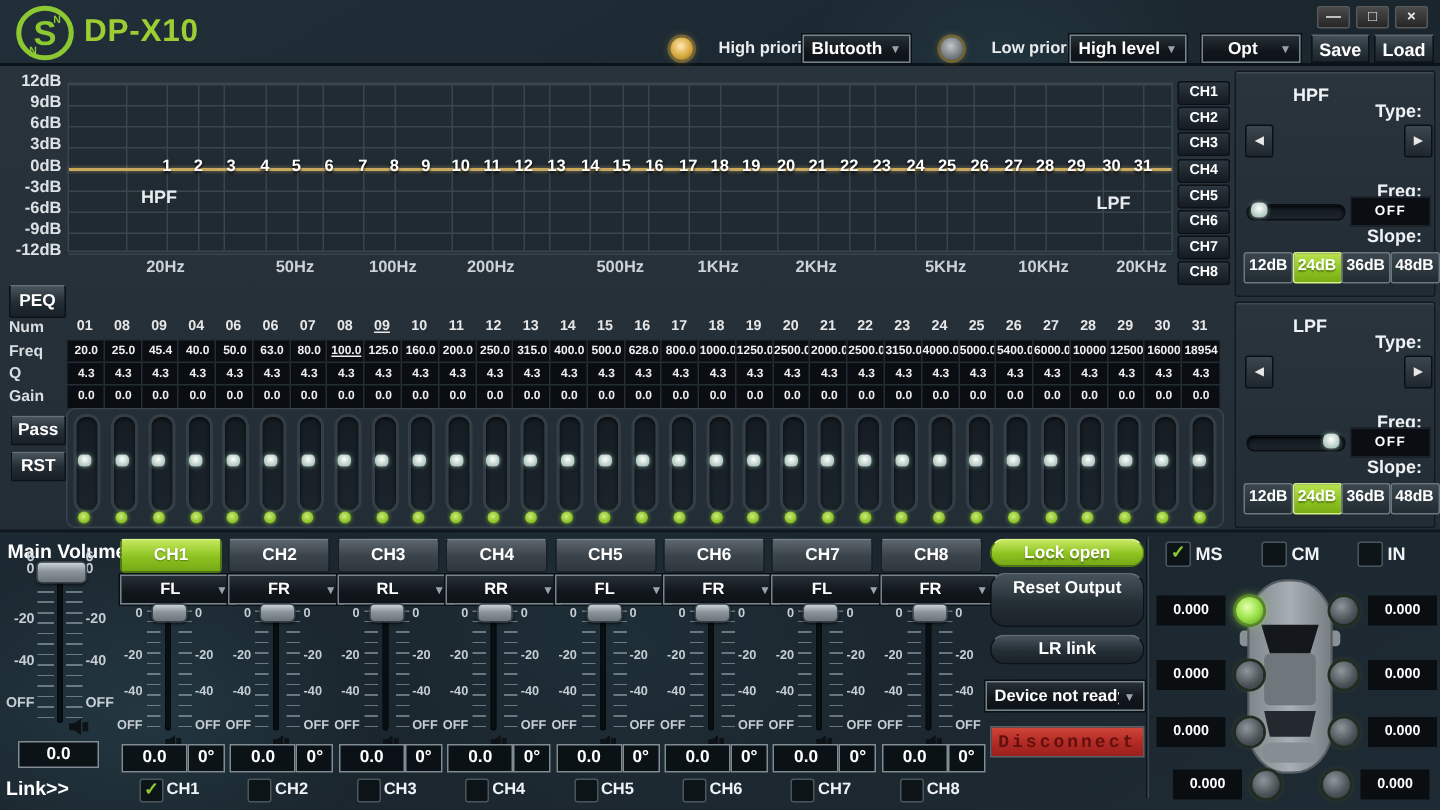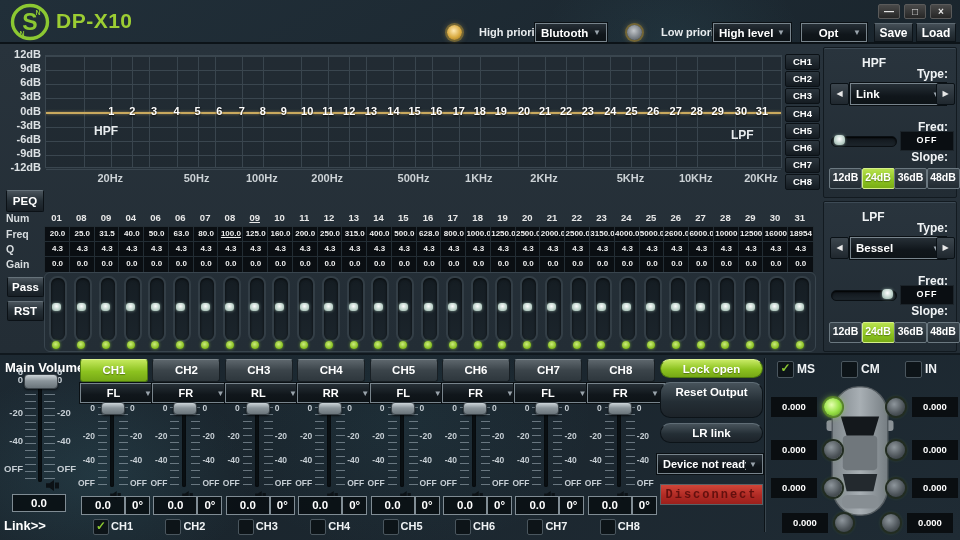--- a/index.html
+++ b/index.html
@@ -229,21 +229,21 @@
 <div class="abs" id="peq-table">
     <div class="numlbl" style="position: absolute; left: 44px; top: 212px; width: 25px; height: 12px;">01</div>
     <div class="cell" style="position: absolute; left: 44px; top: 226px; width: 25px; height: 15px;">20.0</div>
     <div class="cell" style="position: absolute; left: 44px; top: 241px; width: 25px; height: 15px;">4.3</div>
     <div class="cell" style="position: absolute; left: 44px; top: 256px; width: 25px; height: 15px;">0.0</div>
     <div class="numlbl" style="position: absolute; left: 68.774px; top: 212px; width: 25px; height: 12px;">08</div>
     <div class="cell" style="position: absolute; left: 68.774px; top: 226px; width: 25px; height: 15px;">25.0</div>
     <div class="cell" style="position: absolute; left: 68.774px; top: 241px; width: 25px; height: 15px;">4.3</div>
     <div class="cell" style="position: absolute; left: 68.774px; top: 256px; width: 25px; height: 15px;">0.0</div>
     <div class="numlbl" style="position: absolute; left: 93.548px; top: 212px; width: 25px; height: 12px;">09</div>
-    <div class="cell" style="position: absolute; left: 93.548px; top: 226px; width: 25px; height: 15px;">31.5</div>
+    <div class="cell" style="position: absolute; left: 93.548px; top: 226px; width: 25px; height: 15px;">45.4</div>
     <div class="cell" style="position: absolute; left: 93.548px; top: 241px; width: 25px; height: 15px;">4.3</div>
     <div class="cell" style="position: absolute; left: 93.548px; top: 256px; width: 25px; height: 15px;">0.0</div>
     <div class="numlbl" style="position: absolute; left: 118.322px; top: 212px; width: 25px; height: 12px;">04</div>
     <div class="cell" style="position: absolute; left: 118.322px; top: 226px; width: 25px; height: 15px;">40.0</div>
     <div class="cell" style="position: absolute; left: 118.322px; top: 241px; width: 25px; height: 15px;">4.3</div>
     <div class="cell" style="position: absolute; left: 118.322px; top: 256px; width: 25px; height: 15px;">0.0</div>
     <div class="numlbl" style="position: absolute; left: 143.096px; top: 212px; width: 25px; height: 12px;">06</div>
     <div class="cell" style="position: absolute; left: 143.096px; top: 226px; width: 25px; height: 15px;">50.0</div>
     <div class="cell" style="position: absolute; left: 143.096px; top: 241px; width: 25px; height: 15px;">4.3</div>
     <div class="cell" style="position: absolute; left: 143.096px; top: 256px; width: 25px; height: 15px;">0.0</div>
@@ -321,21 +321,21 @@
     <div class="cell" style="position: absolute; left: 589.028px; top: 256px; width: 25px; height: 15px;">0.0</div>
     <div class="numlbl" style="position: absolute; left: 613.802px; top: 212px; width: 25px; height: 12px;">24</div>
     <div class="cell" style="position: absolute; left: 613.802px; top: 226px; width: 25px; height: 15px;">4000.0</div>
     <div class="cell" style="position: absolute; left: 613.802px; top: 241px; width: 25px; height: 15px;">4.3</div>
     <div class="cell" style="position: absolute; left: 613.802px; top: 256px; width: 25px; height: 15px;">0.0</div>
     <div class="numlbl" style="position: absolute; left: 638.576px; top: 212px; width: 25px; height: 12px;">25</div>
     <div class="cell" style="position: absolute; left: 638.576px; top: 226px; width: 25px; height: 15px;">5000.0</div>
     <div class="cell" style="position: absolute; left: 638.576px; top: 241px; width: 25px; height: 15px;">4.3</div>
     <div class="cell" style="position: absolute; left: 638.576px; top: 256px; width: 25px; height: 15px;">0.0</div>
     <div class="numlbl" style="position: absolute; left: 663.35px; top: 212px; width: 25px; height: 12px;">26</div>
-    <div class="cell" style="position: absolute; left: 663.35px; top: 226px; width: 25px; height: 15px;">2600.0</div>
+    <div class="cell" style="position: absolute; left: 663.35px; top: 226px; width: 25px; height: 15px;">5400.0</div>
     <div class="cell" style="position: absolute; left: 663.35px; top: 241px; width: 25px; height: 15px;">4.3</div>
     <div class="cell" style="position: absolute; left: 663.35px; top: 256px; width: 25px; height: 15px;">0.0</div>
     <div class="numlbl" style="position: absolute; left: 688.124px; top: 212px; width: 25px; height: 12px;">27</div>
     <div class="cell" style="position: absolute; left: 688.124px; top: 226px; width: 25px; height: 15px;">6000.0</div>
     <div class="cell" style="position: absolute; left: 688.124px; top: 241px; width: 25px; height: 15px;">4.3</div>
     <div class="cell" style="position: absolute; left: 688.124px; top: 256px; width: 25px; height: 15px;">0.0</div>
     <div class="numlbl" style="position: absolute; left: 712.898px; top: 212px; width: 25px; height: 12px;">28</div>
     <div class="cell" style="position: absolute; left: 712.898px; top: 226px; width: 25px; height: 15px;">10000</div>
     <div class="cell" style="position: absolute; left: 712.898px; top: 241px; width: 25px; height: 15px;">4.3</div>
     <div class="cell" style="position: absolute; left: 712.898px; top: 256px; width: 25px; height: 15px;">0.0</div>
@@ -449,43 +449,35 @@
     <div class="gdot" style="position: absolute; left: 770.846px; top: 341px; width: 8px; height: 8px;"></div>
     <div class="strack" style="position: absolute; left: 792.62px; top: 276px; width: 14px; height: 62px;"></div>
     <div class="sknob" style="position: absolute; left: 795.12px; top: 303px; width: 9px; height: 8px;"></div>
     <div class="gdot" style="position: absolute; left: 795.62px; top: 341px; width: 8px; height: 8px;"></div>
   </div>
 
 <div class="abs fbox" style="left:823px;top:47px" id="hpf-box">
     <div class="flabel" style="position: absolute; left: 38px; top: 8px;">HPF</div>
     <div class="flabel" style="right: 8px; top: 19px; position: absolute;">Type:</div>
     <div class="arrowbtn" style="position: absolute; left: 6px; top: 35px; width: 17px; height: 20px;">◀</div>
-    <div class="selbox" style="position: absolute; left: 26px; top: 35px; width: 84px; height: 20px; display: flex;">
-      <div class="val" style="font-size: 11.5px;">Link</div>
-      <div class="dropglyph">▼</div>
-    </div>
     <div class="arrowbtn" style="position: absolute; left: 112px; top: 35px; width: 17px; height: 20px;">▶</div>
     <div class="flabel" style="right: 8px; top: 72px; position: absolute;">Freq:</div>
     <div class="ftrack" style="position: absolute; left: 7px; top: 88px; width: 64px; height: 9px;"></div>
     <div class="fknob" style="position: absolute; left: 10px; top: 87px; width: 11px; height: 10px;"></div>
     <div class="offbox" style="position: absolute; left: 76px; top: 83px; width: 52px; height: 18px;">OFF</div>
     <div class="flabel" style="right: 8px; top: 102px; position: absolute;">Slope:</div>
     <div class="slope" style="position: absolute; left: 5px; top: 120px; width: 31px; height: 19px;">12dB</div>
     <div class="slope sel" style="position: absolute; left: 37.5px; top: 120px; width: 31px; height: 19px;">24dB</div>
     <div class="slope" style="position: absolute; left: 70px; top: 120px; width: 31px; height: 19px;">36dB</div>
     <div class="slope" style="position: absolute; left: 102.5px; top: 120px; width: 31px; height: 19px;">48dB</div>
   </div>
 <div class="abs fbox" style="left:823px;top:201px" id="lpf-box">
     <div class="flabel" style="position: absolute; left: 38px; top: 8px;">LPF</div>
     <div class="flabel" style="right: 8px; top: 19px; position: absolute;">Type:</div>
     <div class="arrowbtn" style="position: absolute; left: 6px; top: 35px; width: 17px; height: 20px;">◀</div>
-    <div class="selbox" style="position: absolute; left: 26px; top: 35px; width: 84px; height: 20px; display: flex;">
-      <div class="val" style="font-size: 11.5px;">Bessel</div>
-      <div class="dropglyph">▼</div>
-    </div>
     <div class="arrowbtn" style="position: absolute; left: 112px; top: 35px; width: 17px; height: 20px;">▶</div>
     <div class="flabel" style="right: 8px; top: 72px; position: absolute;">Freq:</div>
     <div class="ftrack" style="position: absolute; left: 7px; top: 88px; width: 64px; height: 9px;"></div>
     <div class="fknob" style="position: absolute; left: 58px; top: 87px; width: 11px; height: 10px;"></div>
     <div class="offbox" style="position: absolute; left: 76px; top: 83px; width: 52px; height: 18px;">OFF</div>
     <div class="flabel" style="right: 8px; top: 102px; position: absolute;">Slope:</div>
     <div class="slope" style="position: absolute; left: 5px; top: 120px; width: 31px; height: 19px;">12dB</div>
     <div class="slope sel" style="position: absolute; left: 37.5px; top: 120px; width: 31px; height: 19px;">24dB</div>
     <div class="slope" style="position: absolute; left: 70px; top: 120px; width: 31px; height: 19px;">36dB</div>
     <div class="slope" style="position: absolute; left: 102.5px; top: 120px; width: 31px; height: 19px;">48dB</div>

